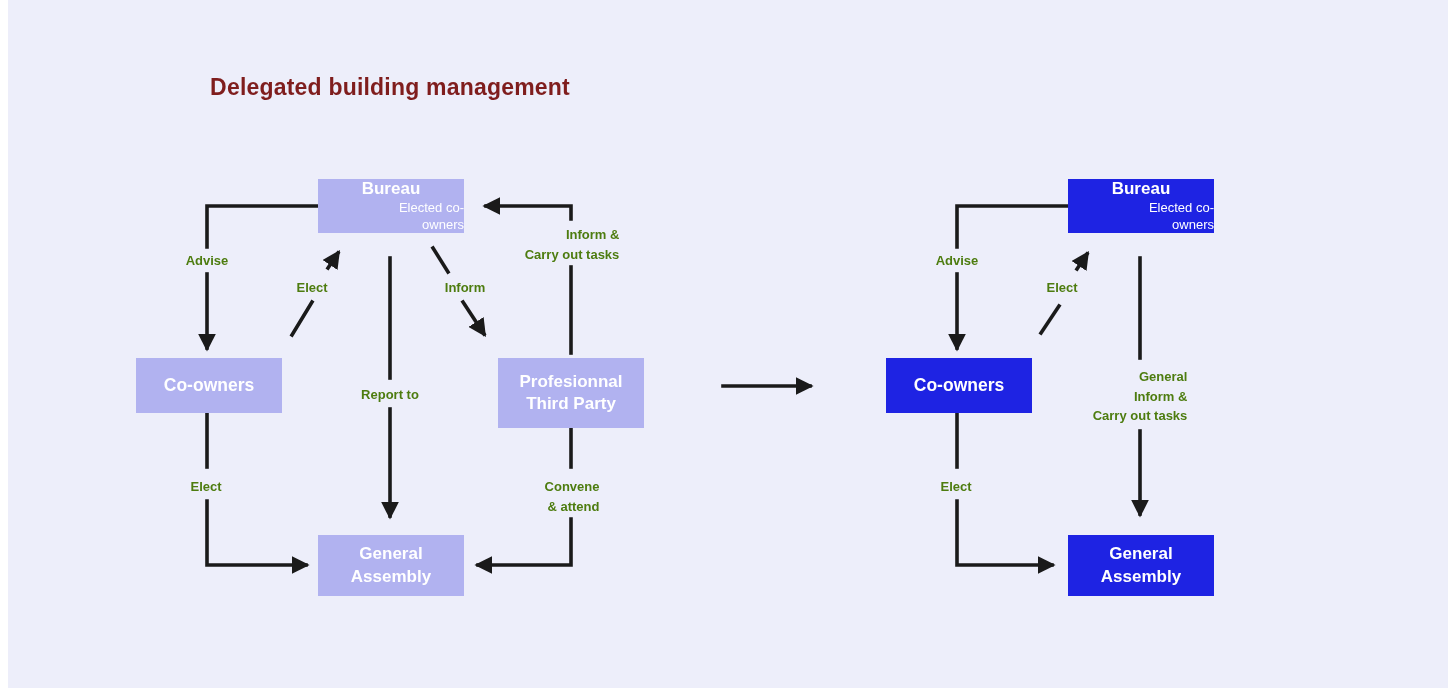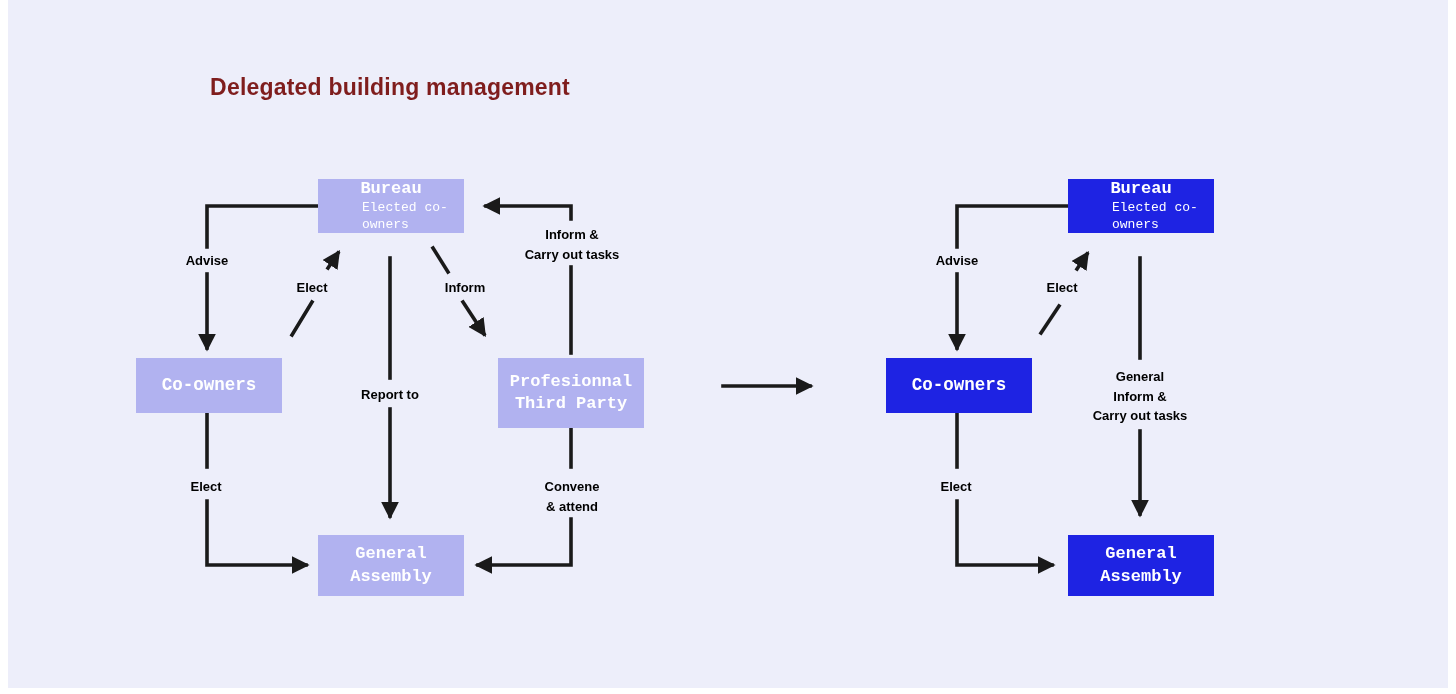--- a/index.html
+++ b/index.html
@@ -18,31 +18,31 @@
   svg.wires * { pointer-events: none; }
 
   .diagram-title {
     position: absolute; transform: translate(-50%, -50%);
     font-size: 23px; font-weight: bold; color: #7f1d1d;
     white-space: nowrap; letter-spacing: 0.2px;
   }
   .node {
     position: absolute; display: flex; flex-direction: column;
     align-items: center; justify-content: center;
-    color: #ffffff; text-align: left; line-height: 1.3; font-family: Liberation Mono, monospace;
+    color: #ffffff; text-align: right; line-height: 1.3;
   }
   .node.light { background: #B1B2F0; }
   .node.blue  { background: #1E23E3; }
   .node .t1 { font-size: 17px; font-weight: bold; }
   .node .t2 { font-size: 13px; font-weight: 400; padding-left: 44px; }
   .node .big { font-size: 17px; font-weight: bold; }
   .edge-label {
     position: absolute; transform: translate(-50%, -50%);
-    font-size: 13px; font-weight: bold; color: #000000;
-    white-space: nowrap; text-align: center; line-height: 1.5;
+    font-size: 13px; font-weight: bold; color: #4d7c0f;
+    white-space: nowrap; text-align: right; line-height: 1.5;
   }
 </style>
 </head>
 <body>
 
 <div class="stage">
   <div class="canvas"></div>
 
   <svg class="wires" viewBox="0 0 1456 694">
     <defs>

